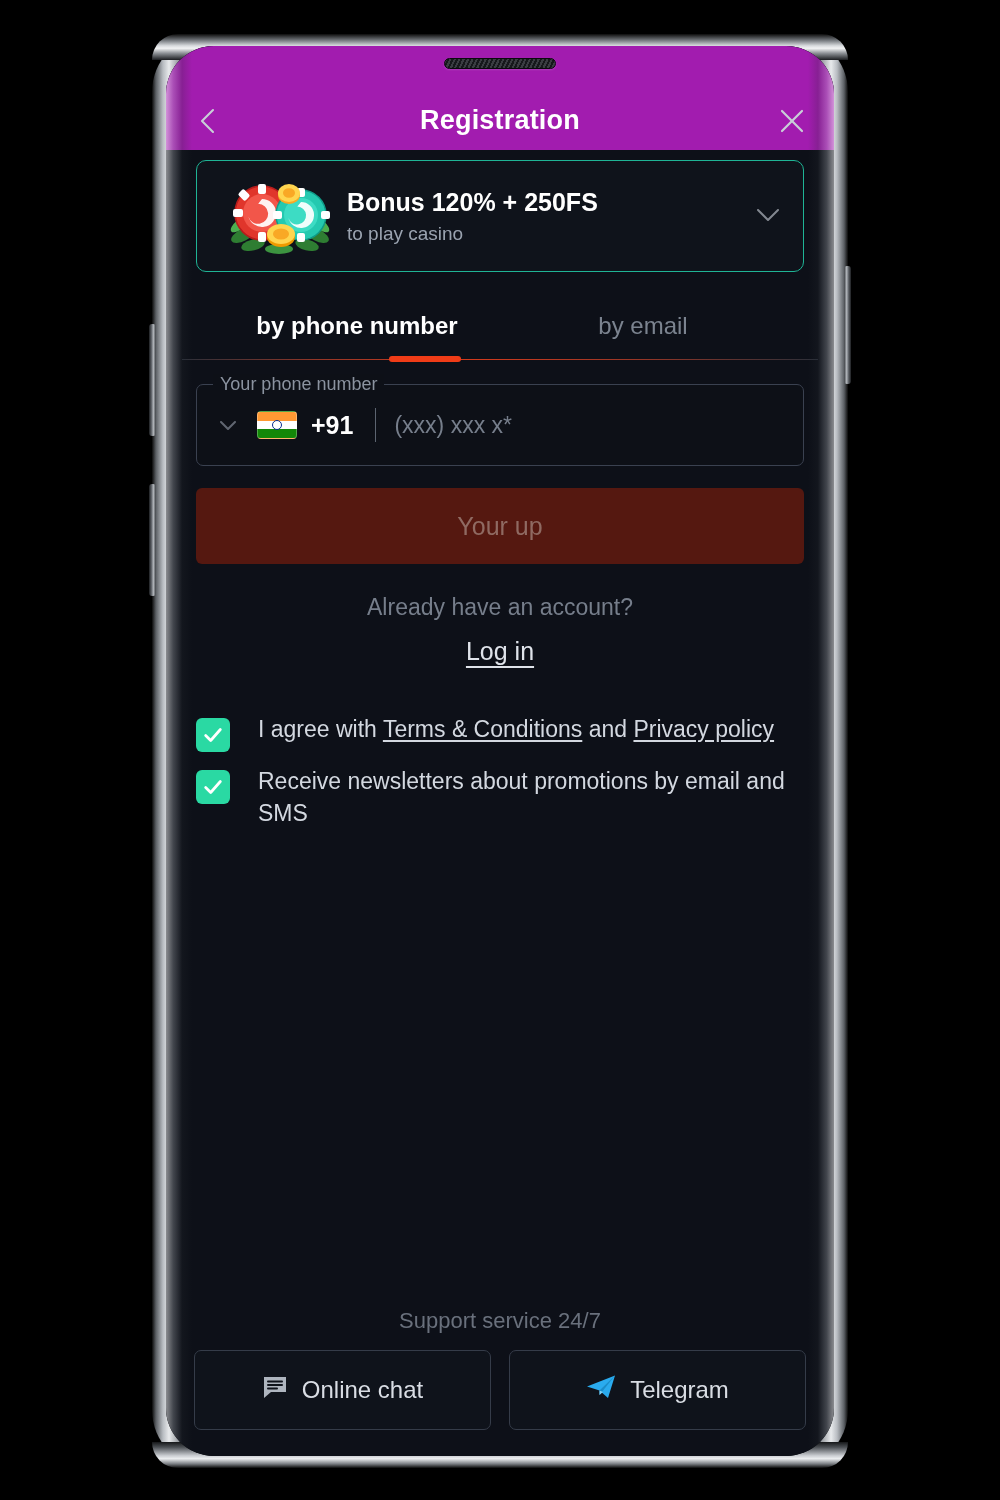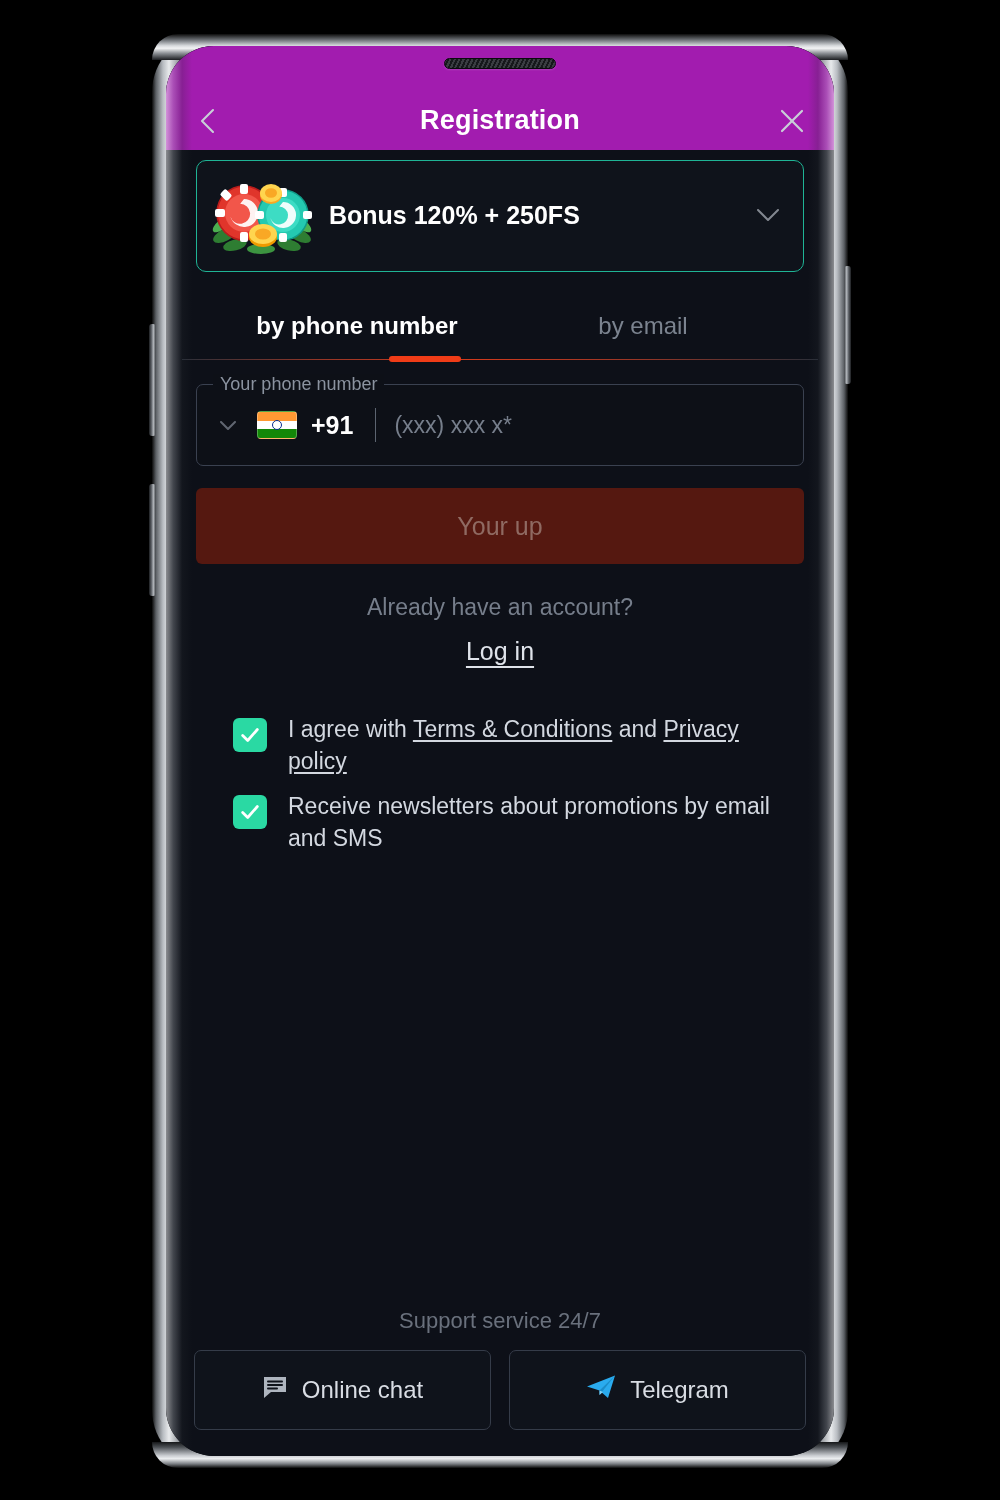--- a/index.html
+++ b/index.html
@@ -109,21 +109,21 @@
     width: 32px; height: 32px; cursor: pointer;
   }
 
   
   .bonus-wrap { padding: 10px 30px 0 30px; }
   .bonus-card {
     display: flex; align-items: center; gap: 16px;
     border: 1.6px solid #1fb495;
     border-radius: 10px;
     background: #0f131b;
-    padding: 16px 18px 16px 14px;
+    padding: 16px 18px 16px 32px;
     min-height: 112px;
     cursor: pointer;
   }
   .bonus-art { flex: 0 0 102px; height: 78px; position: relative; }
   .bonus-text { flex: 1 1 auto; }
   .bonus-title { font-size: 25px; font-weight: bold; color: #fff; line-height: 1.25; }
   .bonus-sub { font-size: 19px; color: #9aa3b0; margin-top: 4px; }
   .bonus-chev { flex: 0 0 34px; opacity: .62; }
 
   
@@ -208,21 +208,21 @@
   .have-account { text-align: center; margin-top: 30px; font-size: 23px; color: #767e8b; }
   .login-link {
     display: block; text-align: center; margin: 16px auto 0 auto;
     font-size: 25px; color: #dfe3ea;
     text-decoration: underline; text-underline-offset: 6px;
     cursor: pointer; width: fit-content;
   }
 
   
   .checks { padding: 0 30px; margin-top: 48px; display: flex; flex-direction: column; gap: 14px; }
-  .check-row { display: flex; align-items: flex-start; gap: 21px; margin-left: 37px; }
+  .check-row { display: flex; align-items: flex-start; gap: 28px; }
   .cb {
     flex: 0 0 34px; width: 34px; height: 34px; margin-top: 4px;
     border-radius: 6px; background: #2ad9a3;
     display: flex; align-items: center; justify-content: center;
     cursor: pointer;
   }
   .check-text { font-size: 23px; line-height: 1.38; color: #d3d8e0; }
   .check-text a { color: #d3d8e0; text-decoration: underline; text-underline-offset: 3px; cursor: pointer; }
 
   .spacer { flex: 1 1 auto; }
@@ -313,20 +313,21 @@
                 <ellipse cx="60" cy="18" rx="11" ry="9" fill="#f9a825"></ellipse>
                 <ellipse cx="60" cy="16" rx="11" ry="9" fill="#ffd54f"></ellipse>
                 <ellipse cx="60" cy="16" rx="6" ry="4.8" fill="#f9a825"></ellipse>
                 <ellipse cx="52" cy="60" rx="14" ry="10" fill="#ef9a00"></ellipse>
                 <ellipse cx="52" cy="57" rx="14" ry="10" fill="#ffd54f"></ellipse>
                 <ellipse cx="52" cy="57" rx="8" ry="5.6" fill="#f9a825"></ellipse>
               </svg>
             </div>
             <div class="bonus-text">
               <div class="bonus-title">Bonus 120% + 250FS</div>
+              <div class="bonus-sub">to play casino</div>
             </div>
             <div class="bonus-chev">
               <svg viewBox="0 0 34 34" width="34" height="34" fill="none" stroke="#c9cfd8" stroke-width="2" stroke-linecap="round" stroke-linejoin="round">
                 <polyline points="7,13 17,23 27,13"></polyline>
               </svg>
             </div>
           </div>
         </div>
 
         <div class="tabs">

